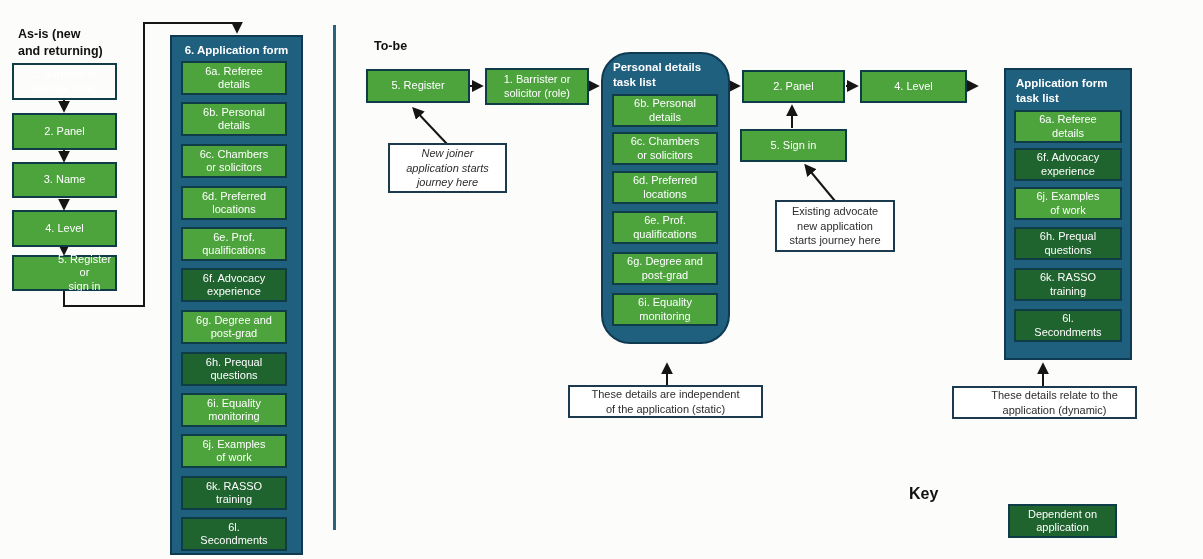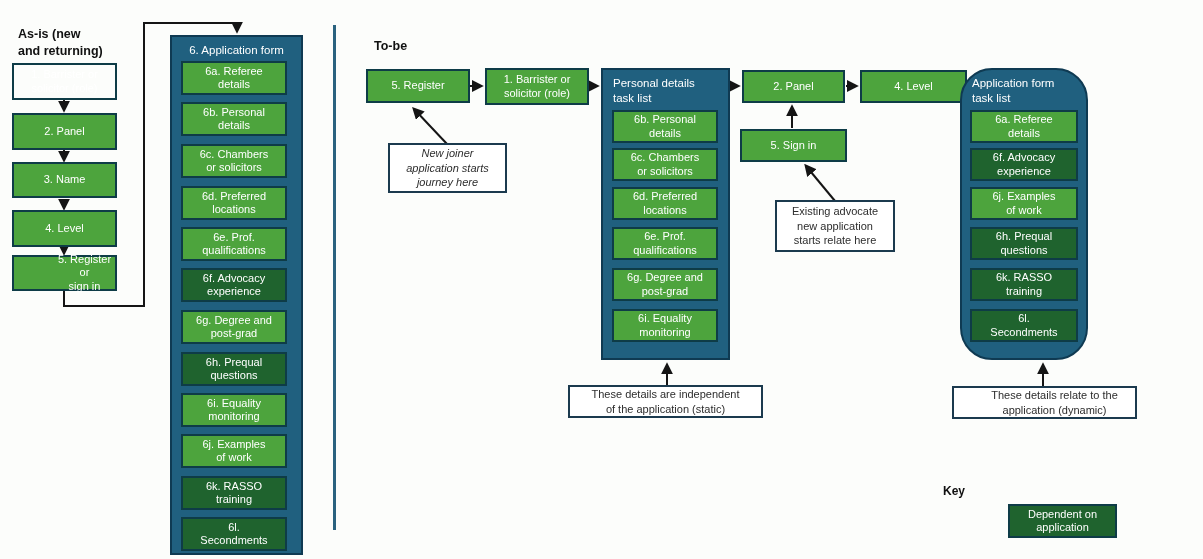--- a/index.html
+++ b/index.html
@@ -21,21 +21,21 @@
     border:2px solid var(--box-border,#0e3c47); white-space:pre-line;
   }
   .light { background:var(--light-green,#4da43d); }
   .dark  { background:var(--dark-green,#1f632e); }
   .container {
     position:absolute; box-sizing:border-box;
     background:var(--panel-blue,#20607f);
     border:2px solid var(--panel-border,#0f3a52);
   }
   .container-title {
-    color:#fff; font-weight:normal; font-size:11.5px; line-height:1.3;
+    color:#fff; font-weight:bold; font-size:11.5px; line-height:1.3;
     padding:6px 6px 0 10px; white-space:pre-line;
   }
   .container-title.center { text-align:center; padding:6px 3px 0 3px; }
   .note {
     position:absolute; box-sizing:border-box; background:#fff;
     border:2px solid var(--note-border,#1b3a4e); color:var(--note-text,#2d2d2d);
     display:flex; align-items:center; justify-content:center;
     text-align:center; font-size:11px; line-height:1.32; white-space:pre-line;
   }
   .divider { position:absolute; background:var(--divider,#2a627f); }
@@ -113,38 +113,38 @@
 
   <div class="heading" style="left:374px;top:38px;">To-be</div>
 
   <div class="box light" style="left:366px;top:69px;width:104px;height:34px;">5. Register</div>
   <div class="box light" style="left:485px;top:68px;width:104px;height:37px;">1. Barrister or
 solicitor (role)</div>
   <div class="box light" style="left:742px;top:70px;width:103px;height:33px;">2. Panel</div>
   <div class="box light" style="left:860px;top:70px;width:107px;height:33px;">4. Level</div>
   <div class="box light" style="left:740px;top:129px;width:107px;height:33px;text-align:right;">5. Sign in</div>
 
-  <div class="container" style="left:601px;top:68px;width:129px;height:292px;">
+  <div class="container" style="left:601px;top:52px;width:129px;height:292px;border-radius:29px;">
     <div class="container-title">Personal details
 task list</div>
     <div class="box light" style="left:9px;top:40px;width:106px;height:33px;">6b. Personal
 details</div>
     <div class="box light" style="left:9px;top:78px;width:106px;height:33px;">6c. Chambers
 or solicitors</div>
     <div class="box light" style="left:9px;top:117px;width:106px;height:33px;">6d. Preferred
 locations</div>
     <div class="box light" style="left:9px;top:157px;width:106px;height:33px;">6e. Prof.
 qualifications</div>
     <div class="box light" style="left:9px;top:198px;width:106px;height:33px;">6g. Degree and
 post-grad</div>
     <div class="box light" style="left:9px;top:239px;width:106px;height:33px;">6i. Equality
 monitoring</div>
   </div>
 
-  <div class="container" style="left:960px;top:68px;width:128px;height:292px;border-radius:32px;">
+  <div class="container" style="left:1004px;top:68px;width:128px;height:292px;">
     <div class="container-title">Application form
 task list</div>
     <div class="box light" style="left:8px;top:40px;width:108px;height:33px;">6a. Referee
 details</div>
     <div class="box dark" style="left:8px;top:78px;width:108px;height:33px;">6f. Advocacy
 experience</div>
     <div class="box light" style="left:8px;top:117px;width:108px;height:33px;">6j. Examples
 of work</div>
     <div class="box dark" style="left:8px;top:157px;width:108px;height:33px;">6h. Prequal
 questions</div>
@@ -152,23 +152,23 @@
 training</div>
     <div class="box dark" style="left:8px;top:239px;width:108px;height:33px;">6l.
 Secondments</div>
   </div>
 
   <div class="note" style="left:388px;top:143px;width:119px;height:50px;font-style:italic;">New joiner
 application starts
 journey here</div>
   <div class="note" style="left:775px;top:200px;width:120px;height:52px;">Existing advocate
 new application
-starts relate here</div>
+starts journey here</div>
   <div class="note" style="left:568px;top:385px;width:195px;height:33px;">These details are independent
 of the application (static)</div>
   <div class="note" style="left:952px;top:386px;width:185px;height:33px;padding-left:20px;">These details relate to the
 application (dynamic)</div>
 
-  <div class="heading" style="left:943px;top:483px;font-size:12px;">Key</div>
+  <div class="heading" style="left:909px;top:483px;font-size:16px;">Key</div>
   <div class="box dark" style="left:1008px;top:504px;width:109px;height:34px;">Dependent on
 application</div>
 
 </div>
 
 </body></html>

